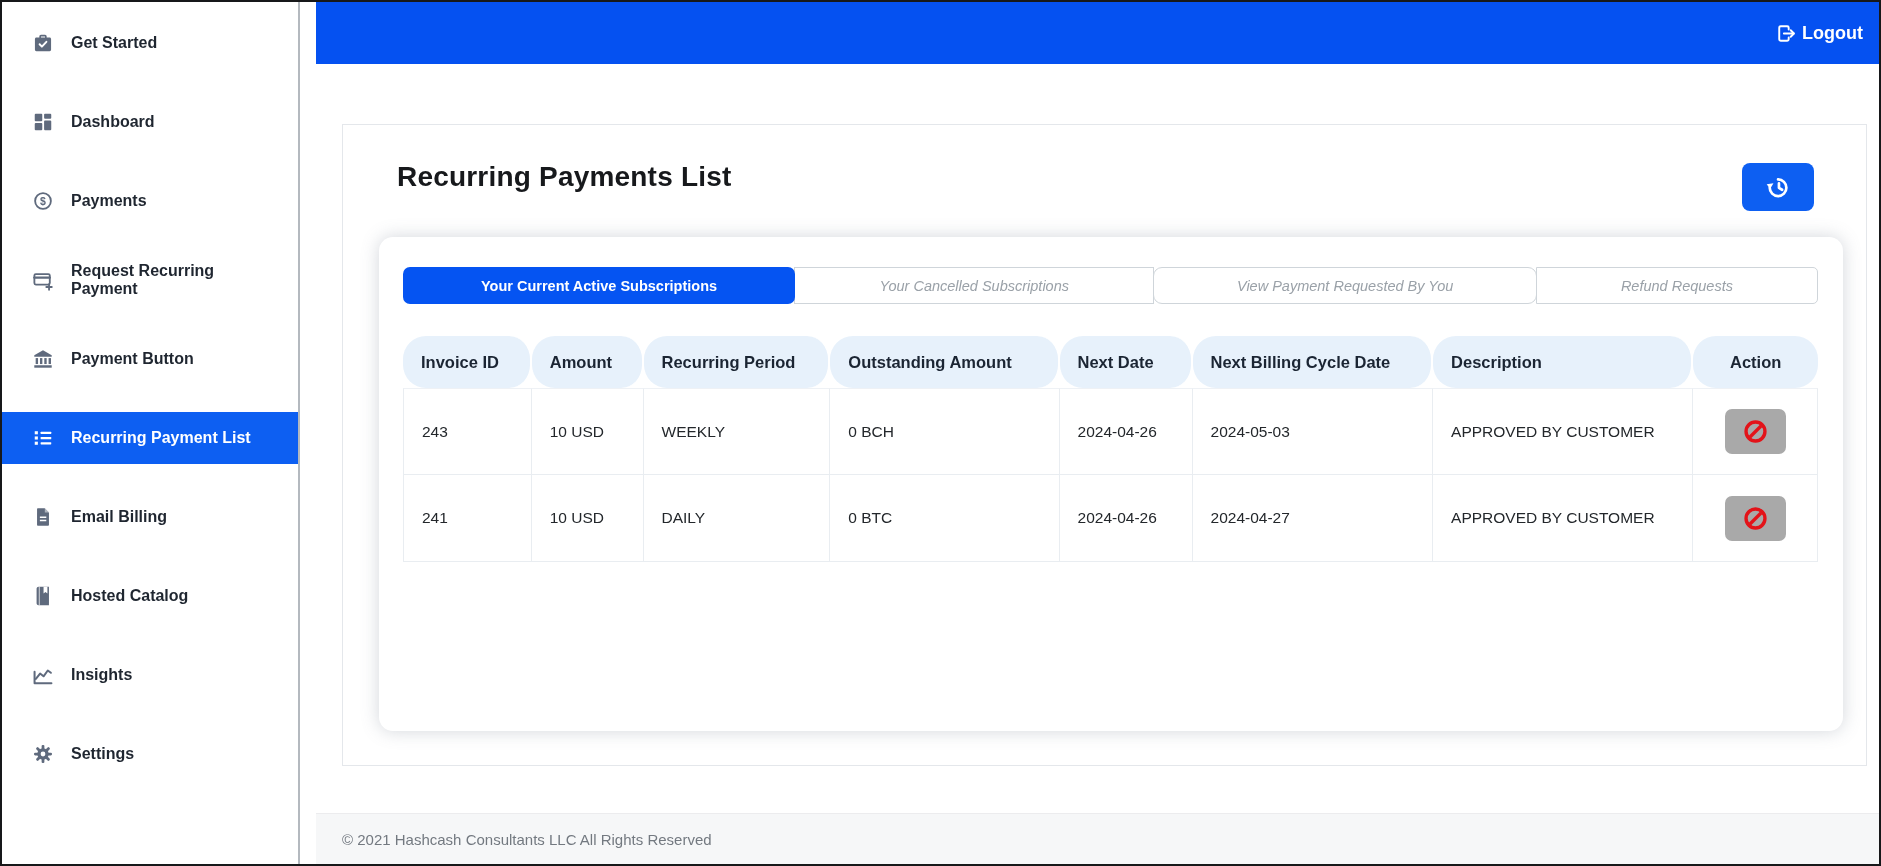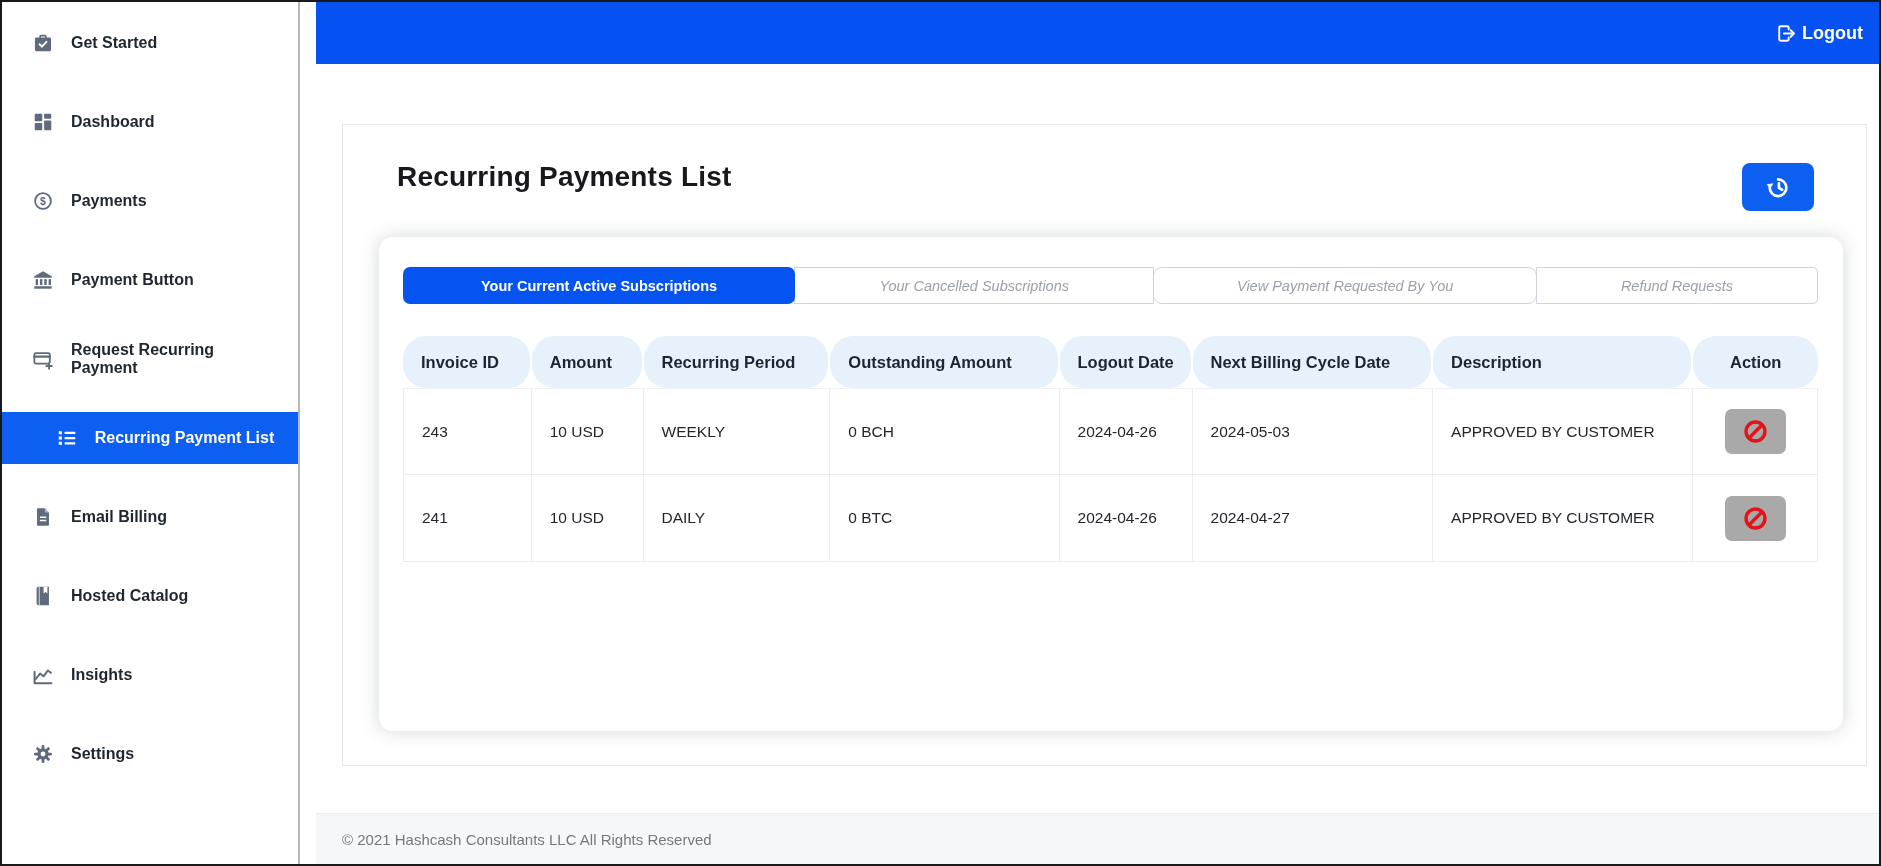--- a/index.html
+++ b/index.html
@@ -28,21 +28,21 @@
     height:52px; margin-bottom:27px;
     display:flex; align-items:center;
     padding-left:30px; gap:17px;
     cursor:pointer;
   }
   .nav-item .nav-icon { width:22px; height:22px; flex:0 0 22px; color:#5f6a7d; display:flex; align-items:center; justify-content:center; }
   .nav-item .nav-label {
     font-size:16px; font-weight:700; color:#1f2630;
     line-height:1.15; max-width:205px;
   }
-  .nav-item.active { background:var(--active-blue,#0d5ff2);justify-content:center; }
+  .nav-item.active { background:var(--active-blue,#0d5ff2); }
   .nav-item.active .nav-label { color:#fff; }
   .nav-item.active .nav-icon { color:#fff; }
 
   
   .main { flex:1; display:flex; flex-direction:column; min-width:0; background:#e5e5e5;margin-left:16px; }
   .topbar {
     height:62px; background:var(--header-blue,#0551f1);
     display:flex; align-items:center; justify-content:flex-end;
     padding-right:10px;
   }
@@ -174,40 +174,40 @@
           <span class="nav-icon">
             <svg viewBox="0 0 24 24" width="22" height="22">
               <circle cx="12" cy="12" r="8.6" fill="none" stroke="currentColor" stroke-width="2"></circle>
               <text x="12" y="16.1" text-anchor="middle" font-size="11.5" font-weight="bold" fill="currentColor">$</text>
             </svg>
           </span>
           <span class="nav-label">Payments</span>
         </div>
         <div class="nav-item">
           <span class="nav-icon">
+            <svg viewBox="0 0 24 24" width="22" height="22" fill="none" stroke="currentColor" stroke-linecap="round">
+              <rect x="2.6" y="5.6" width="16.8" height="11.4" rx="1.6" stroke-width="2"></rect>
+              <path d="M2.6 9.4h16.8" stroke-width="2.6"></path>
+              <path d="M15.6 19.6h6M18.6 16.6v6" stroke-width="2"></path>
+            </svg>
+          </span>
+          <span class="nav-label">Request Recurring Payment</span>
+        </div>
+        <div class="nav-item">
+          <span class="nav-icon">
             <svg viewBox="0 0 24 24" width="22" height="22" fill="currentColor">
               <path d="M12 2.5L21.5 8v1.5h-19V8L12 2.5z"></path>
               <rect x="4" y="11" width="2.6" height="6.5"></rect>
               <rect x="8.7" y="11" width="2.6" height="6.5"></rect>
               <rect x="13.4" y="11" width="2.6" height="6.5"></rect>
               <rect x="18.1" y="11" width="2.6" height="6.5"></rect>
               <rect x="2.5" y="18.8" width="19" height="2.7"></rect>
             </svg>
           </span>
           <span class="nav-label">Payment Button</span>
-        </div>
-        <div class="nav-item">
-          <span class="nav-icon">
-            <svg viewBox="0 0 24 24" width="22" height="22" fill="none" stroke="currentColor" stroke-linecap="round">
-              <rect x="2.6" y="5.6" width="16.8" height="11.4" rx="1.6" stroke-width="2"></rect>
-              <path d="M2.6 9.4h16.8" stroke-width="2.6"></path>
-              <path d="M15.6 19.6h6M18.6 16.6v6" stroke-width="2"></path>
-            </svg>
-          </span>
-          <span class="nav-label">Request Recurring Payment</span>
         </div>
         <div class="nav-item active">
           <span class="nav-icon">
             <svg viewBox="0 0 24 24" width="22" height="22" fill="currentColor">
               <rect x="3" y="4.6" width="3.4" height="3.4"></rect>
               <rect x="3" y="10.3" width="3.4" height="3.4"></rect>
               <rect x="3" y="16" width="3.4" height="3.4"></rect>
               <rect x="9.4" y="5.2" width="11.6" height="2.4" rx="0.6"></rect>
               <rect x="9.4" y="10.9" width="11.6" height="2.4" rx="0.6"></rect>
               <rect x="9.4" y="16.6" width="11.6" height="2.4" rx="0.6"></rect>
@@ -310,21 +310,21 @@
                   <col style="width:17%">
                 <col style="width:18.4%">
                   <col style="width:8.8%">
               </colgroup>
               <thead>
                 <tr id="table-header-row">
                     <th>Invoice ID</th>
                     <th>Amount</th>
                     <th>Recurring Period</th>
                     <th>Outstanding Amount</th>
-                    <th>Logout Date</th>
+                    <th>Next Date</th>
                     <th>Next Billing Cycle Date</th>
                     <th>Description</th>
                     <th>Action</th>
                   </tr>
               </thead>
               <tbody id="table-body">
                   <tr>
                     <td>243</td>
                     <td>10 USD</td>
                     <td>WEEKLY</td>

